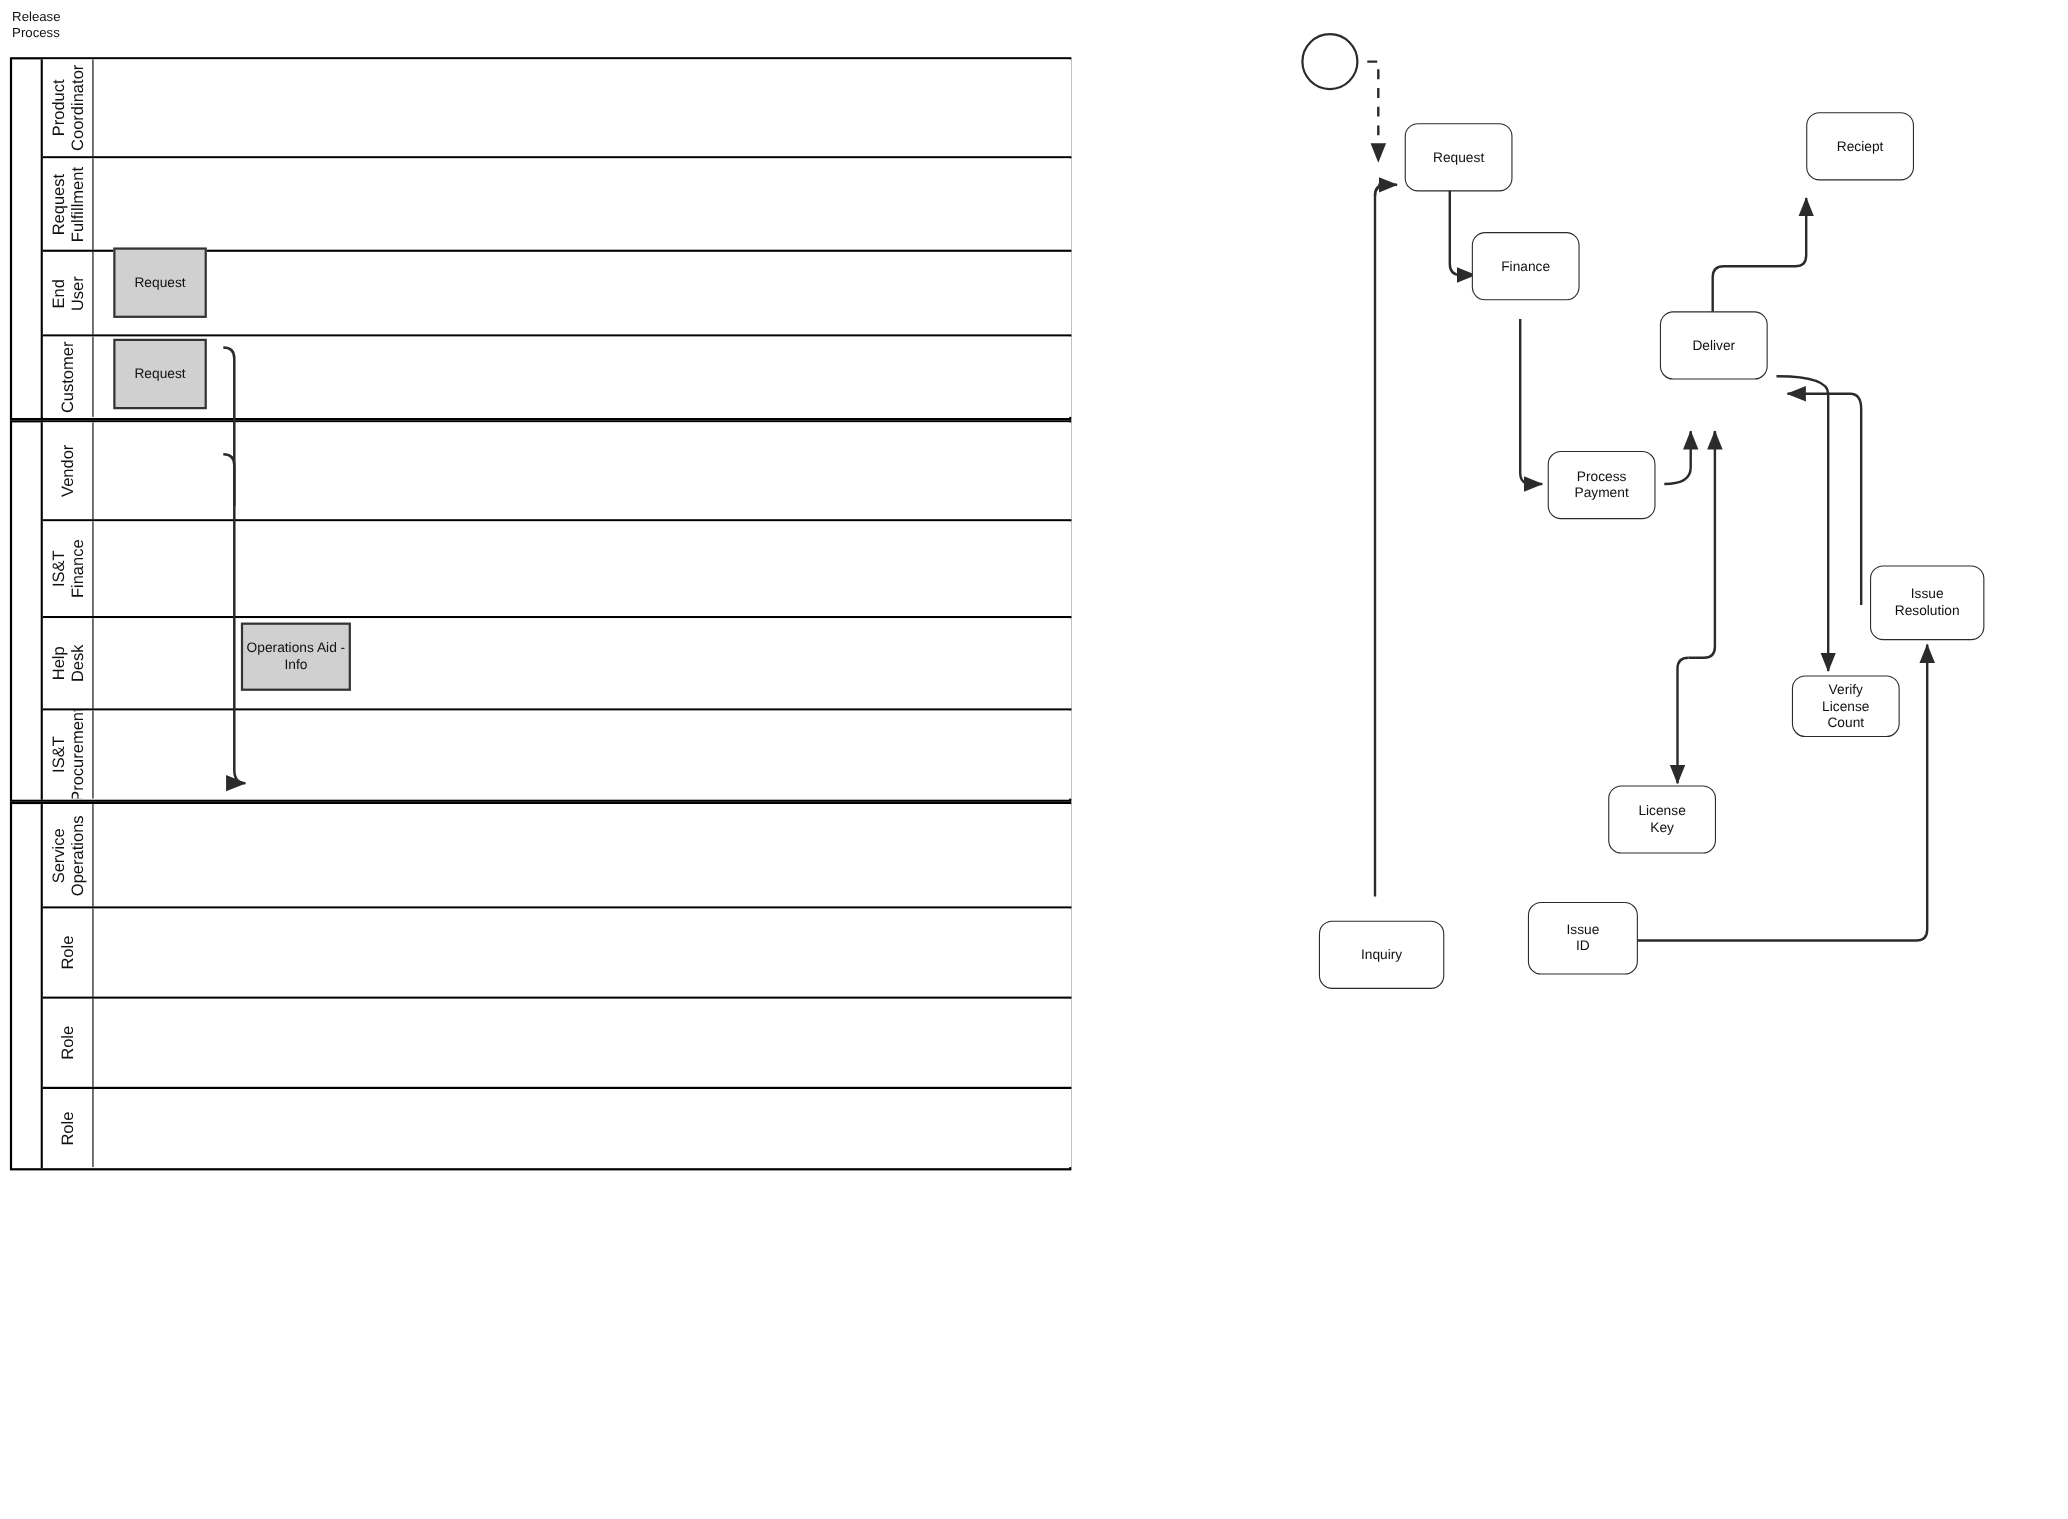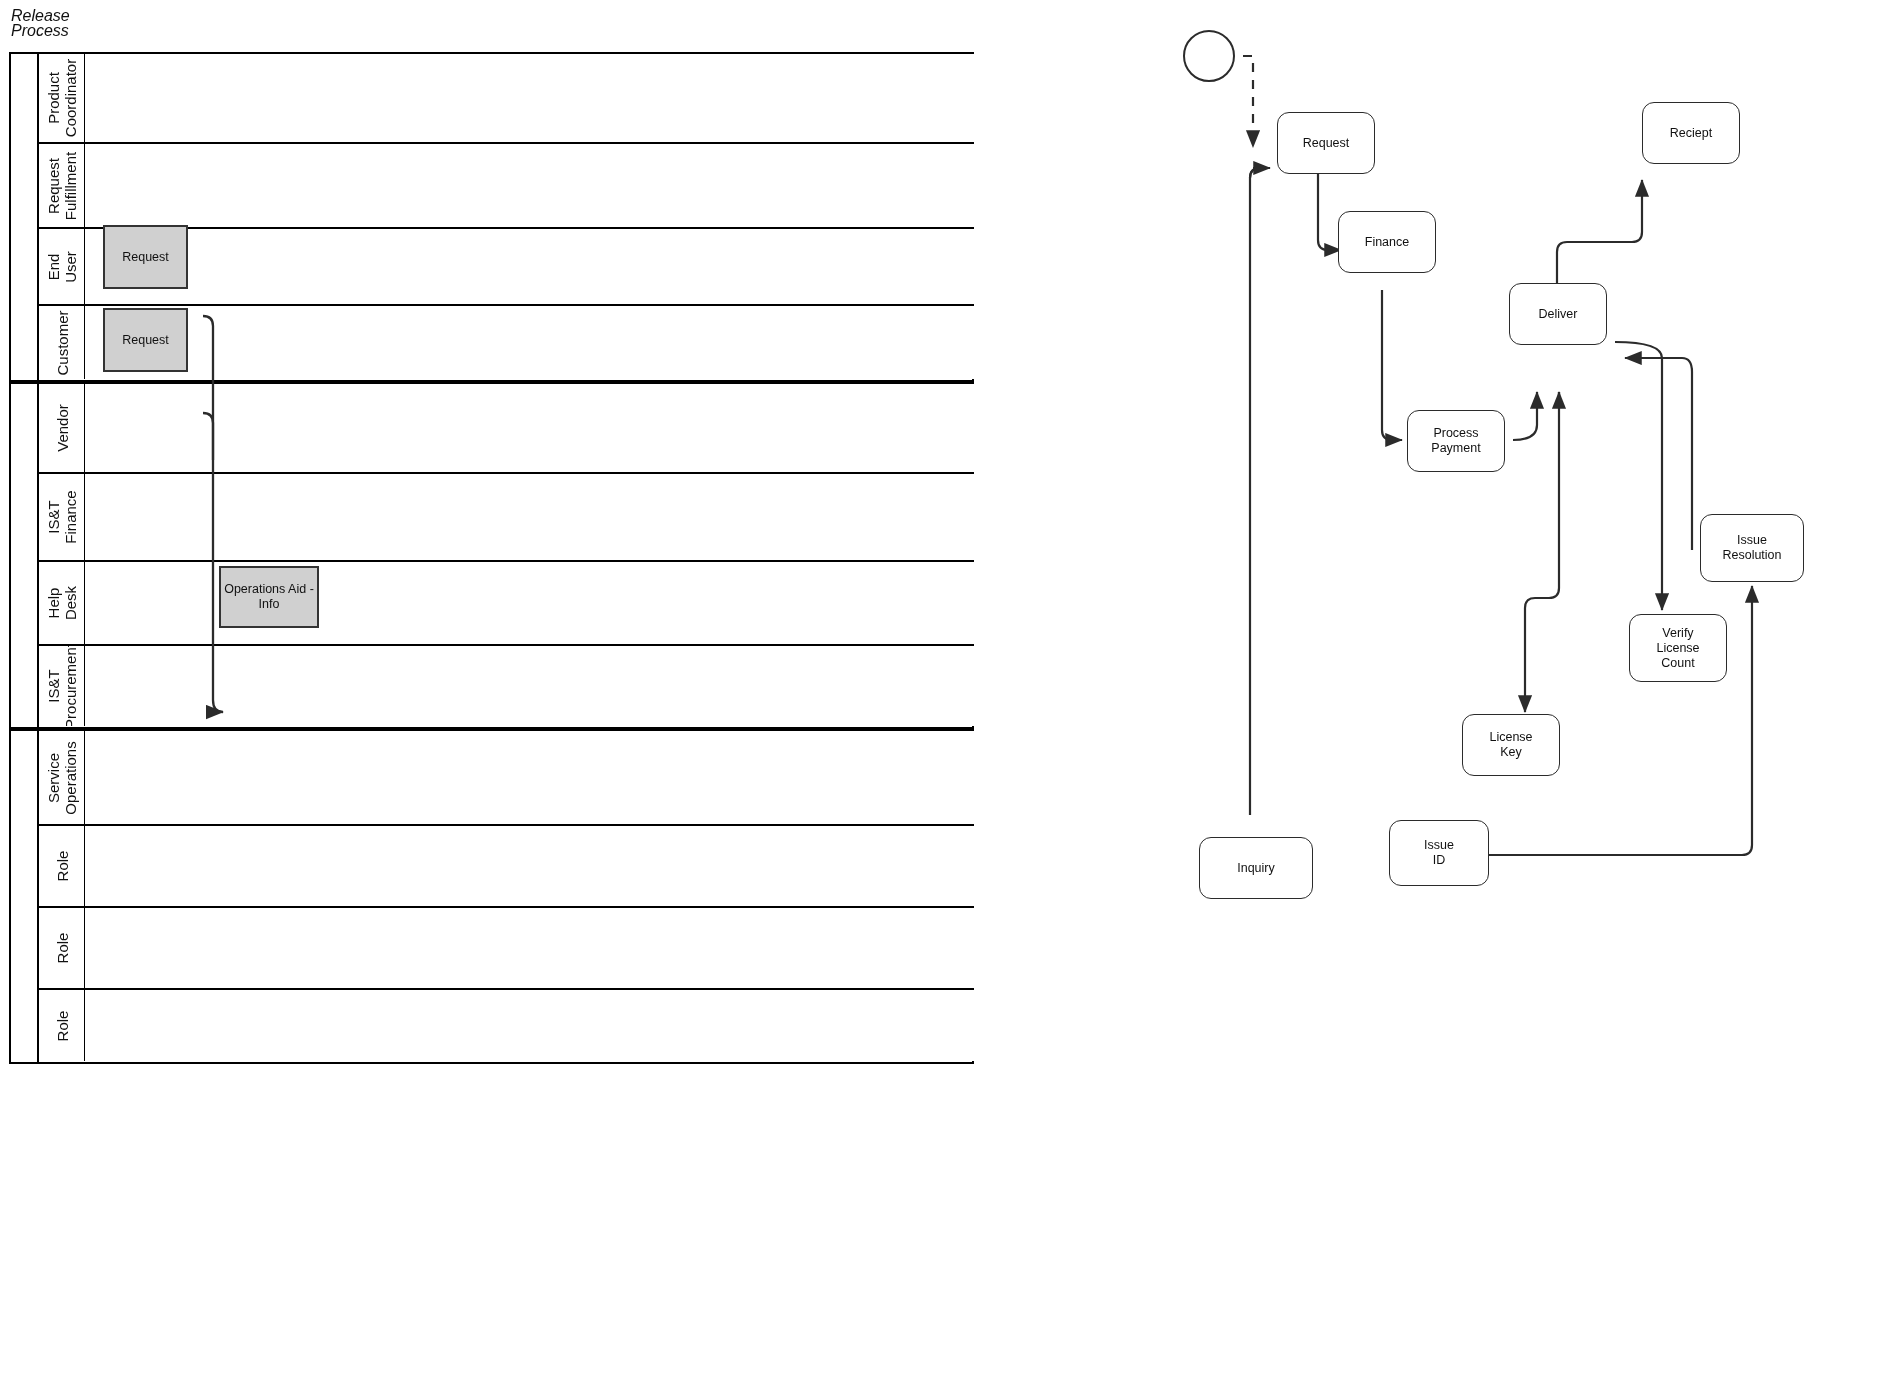--- a/index.html
+++ b/index.html
@@ -7,21 +7,21 @@
   body{
     width:1880px;height:1381px;position:relative;overflow:hidden;
     font-family:"Liberation Sans","DejaVu Sans",sans-serif;
     color:#1a1a1a;
   }
   #canvas{position:absolute;left:0;top:0;width:1880px;height:1381px;}
 
   
   .diagram-title{
     position:absolute;left:11px;top:8px;width:120px;
-    font-size:16px;line-height:15px;color:#111;white-space:pre-line;font-style:italic;
+    font-size:12px;line-height:15px;color:#111;white-space:pre-line;
   }
 
   
   .pool{
     position:absolute;
     border:2.5px solid #000;
     background:#fff;
     box-sizing:border-box;
   }
   .pool-header{
@@ -238,21 +238,21 @@
   <div class="node" style="left:1594px; top:102px; width:98px; height:62px;margin-left:48px;">Reciept</div>
 
   <div class="node" style="left:1509px; top:283px; width:98px; height:62px;text-align:center;">Deliver</div>
 
   <div class="node" style="left:1407px; top:410px; width:98px; height:62px;">Process
 Payment</div>
 
   <div class="node" style="left:1700px; top:514px; width:104px; height:68px;">Issue
 Resolution</div>
 
-  <div class="node" style="left:1629px; top:614px; width:98px; height:68px;">Verify
+  <div class="node" style="left:1629px; top:614px; width:98px; height:56px;">Verify
 License
 Count</div>
 
   <div class="node" style="left:1462px; top:714px; width:98px; height:62px;">License
 Key</div>
 
   <div class="node" style="left:1199px; top:837px; width:114px; height:62px;">Inquiry</div>
 
   <div class="node" style="left:1389px; top:820px; width:100px; height:66px;">Issue
 ID</div>

